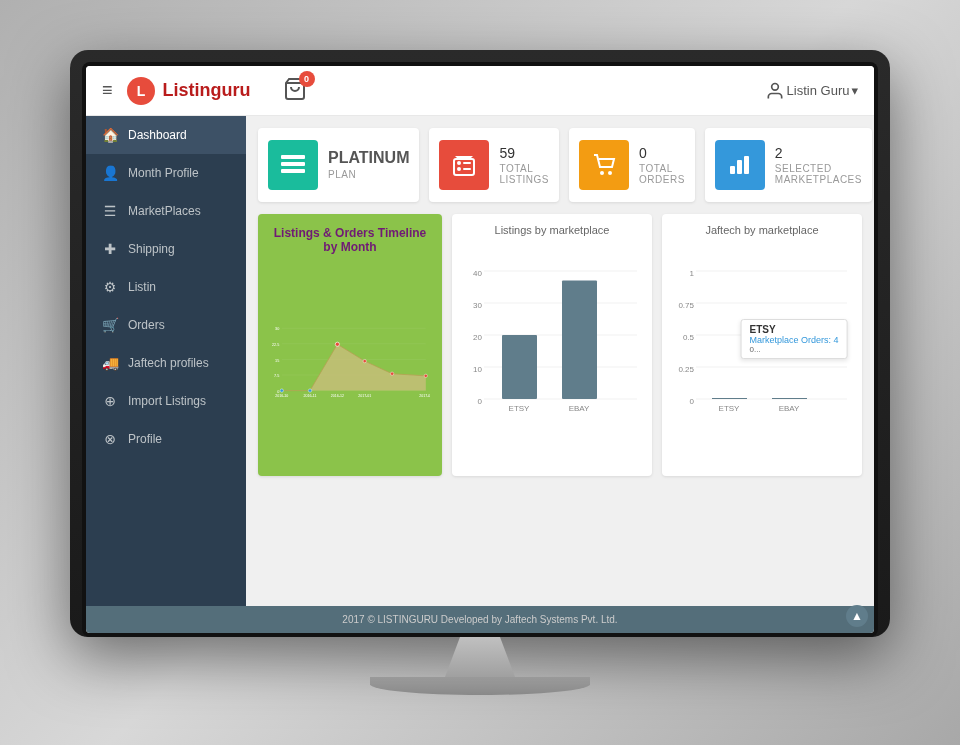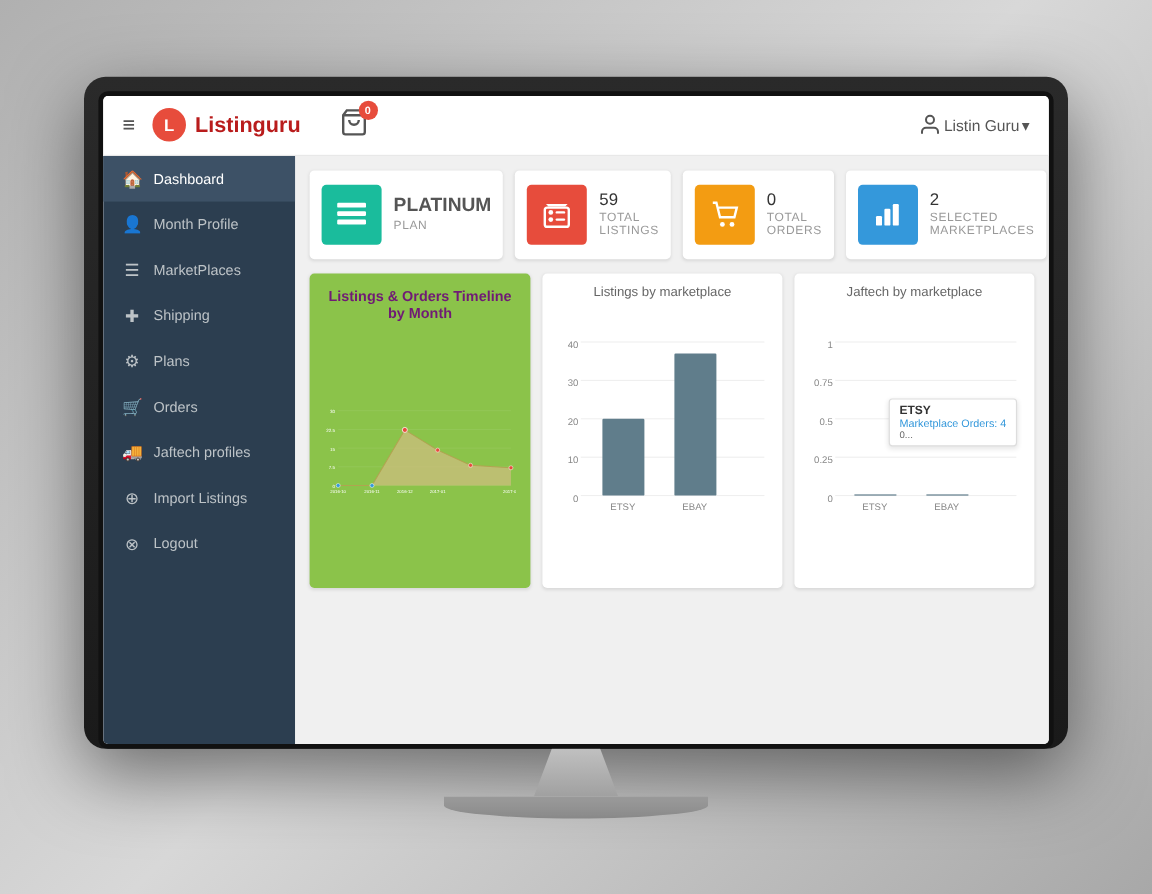--- a/index.html
+++ b/index.html
@@ -373,37 +373,37 @@
             <div class="sidebar-item">
               <span class="sidebar-item-icon">☰</span>
               <span>MarketPlaces</span>
             </div>
             <div class="sidebar-item">
               <span class="sidebar-item-icon">✚</span>
               <span>Shipping</span>
             </div>
             <div class="sidebar-item">
               <span class="sidebar-item-icon">⚙</span>
-              <span>Plans</span>
+              <span>Listin</span>
             </div>
             <div class="sidebar-item">
               <span class="sidebar-item-icon">🛒</span>
               <span>Orders</span>
             </div>
             <div class="sidebar-item">
               <span class="sidebar-item-icon">🚚</span>
               <span>Jaftech profiles</span>
             </div>
             <div class="sidebar-item">
               <span class="sidebar-item-icon">⊕</span>
               <span>Import Listings</span>
             </div>
             <div class="sidebar-item">
               <span class="sidebar-item-icon">⊗</span>
-              <span>Logout</span>
+              <span>Profile</span>
             </div>
           </nav>
 
           <div class="content">
 
             <div class="stat-cards">
 
               <div class="stat-card">
                 <div class="stat-card-icon teal">
                   <svg width="28" height="24" viewBox="0 0 28 24" fill="white">
@@ -555,19 +555,23 @@
                 <div class="tooltip-box">
                   <div class="tooltip-title">ETSY</div>
                   <div class="tooltip-sub">Marketplace Orders: 4</div>
                   <div style="font-size:8px; color:#666;">0...</div>
                 </div>
               </div>
             </div>
           </div>
         </div>
 
+        <div class="footer" style="position:relative;">
+          <span>2017 © LISTINGURU Developed by Jaftech Systems Pvt. Ltd.</span>
+          <div class="scroll-btn">▲</div>
+        </div>
 
       </div>
     </div>
   </div>
   <div class="monitor-neck"></div>
   <div class="monitor-base"></div>
 </div>
 
 </body></html>

